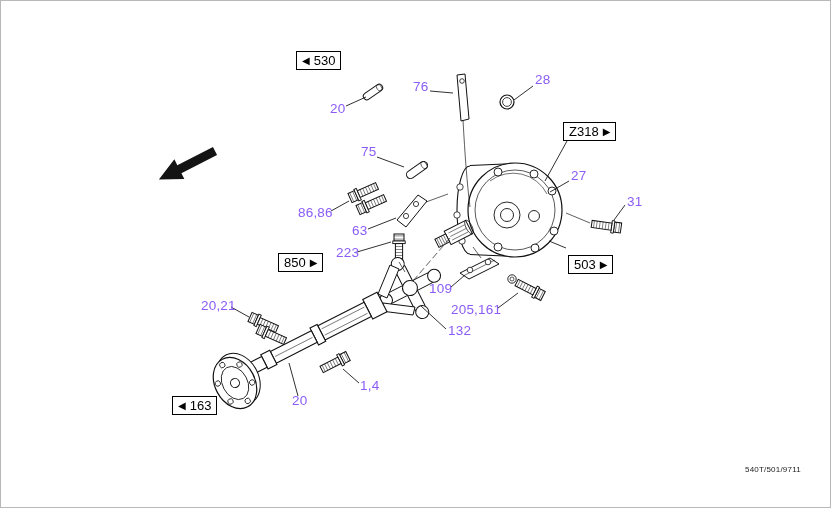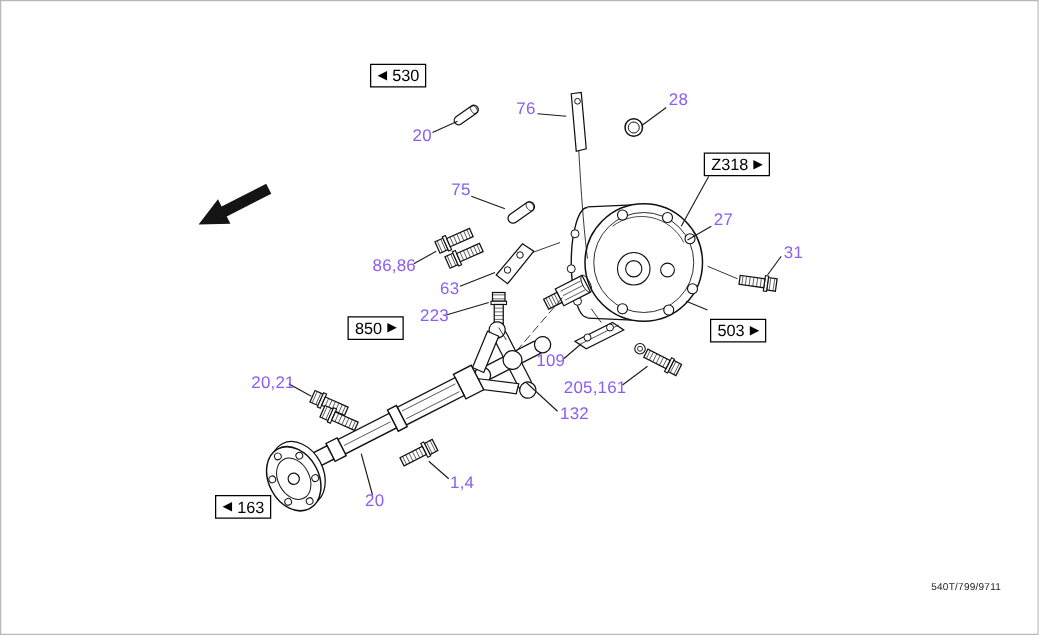--- a/index.html
+++ b/index.html
@@ -202,15 +202,15 @@
   <div class="lbl" style="left:351px;top:222px">63</div>
   <div class="lbl" style="left:626px;top:193px">31</div>
   <div class="lbl" style="left:335px;top:244px">223</div>
   <div class="lbl" style="left:428px;top:280px">109</div>
   <div class="lbl" style="left:450px;top:301px">205,161</div>
   <div class="lbl" style="left:447px;top:322px">132</div>
   <div class="lbl" style="left:200px;top:297px">20,21</div>
   <div class="lbl" style="left:359px;top:377px">1,4</div>
   <div class="lbl" style="left:291px;top:392px">20</div>
 
-  <div class="code" style="left:744px;top:464px">540T/799/9711</div>
+  <div class="code" style="left:744px;top:464px">540T/501/9711</div>
 
 </div>
 
 </body></html>

